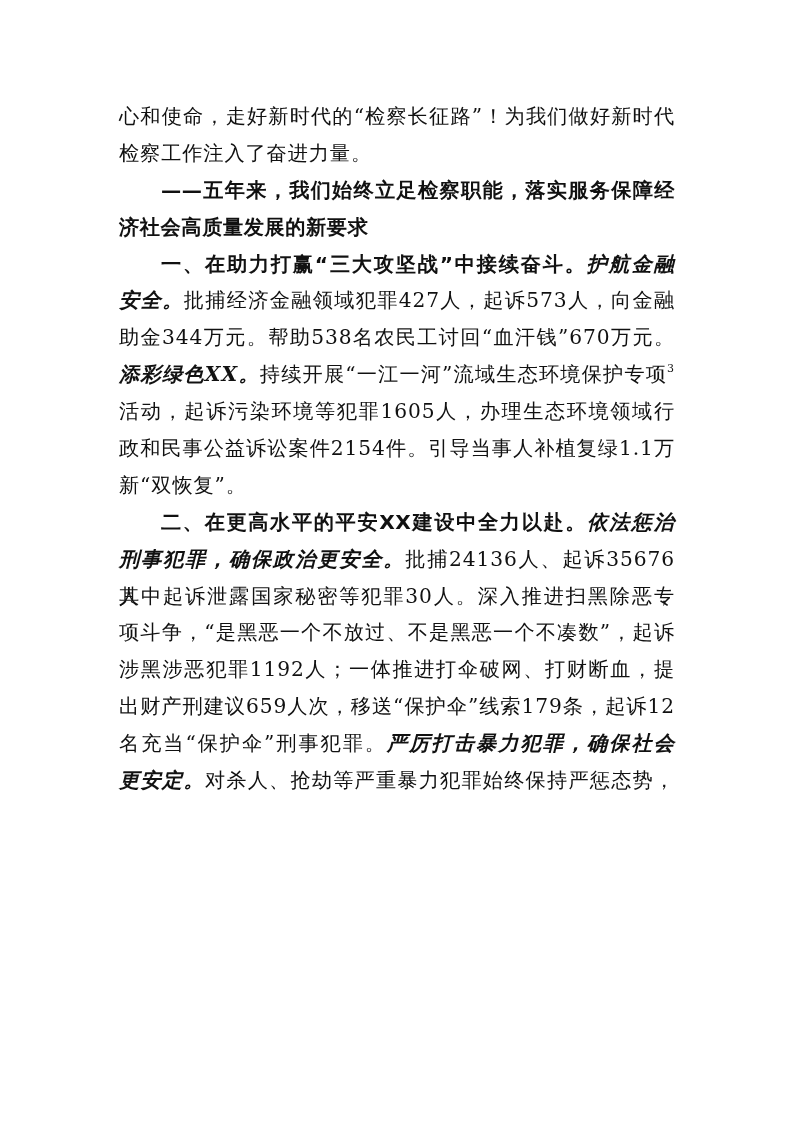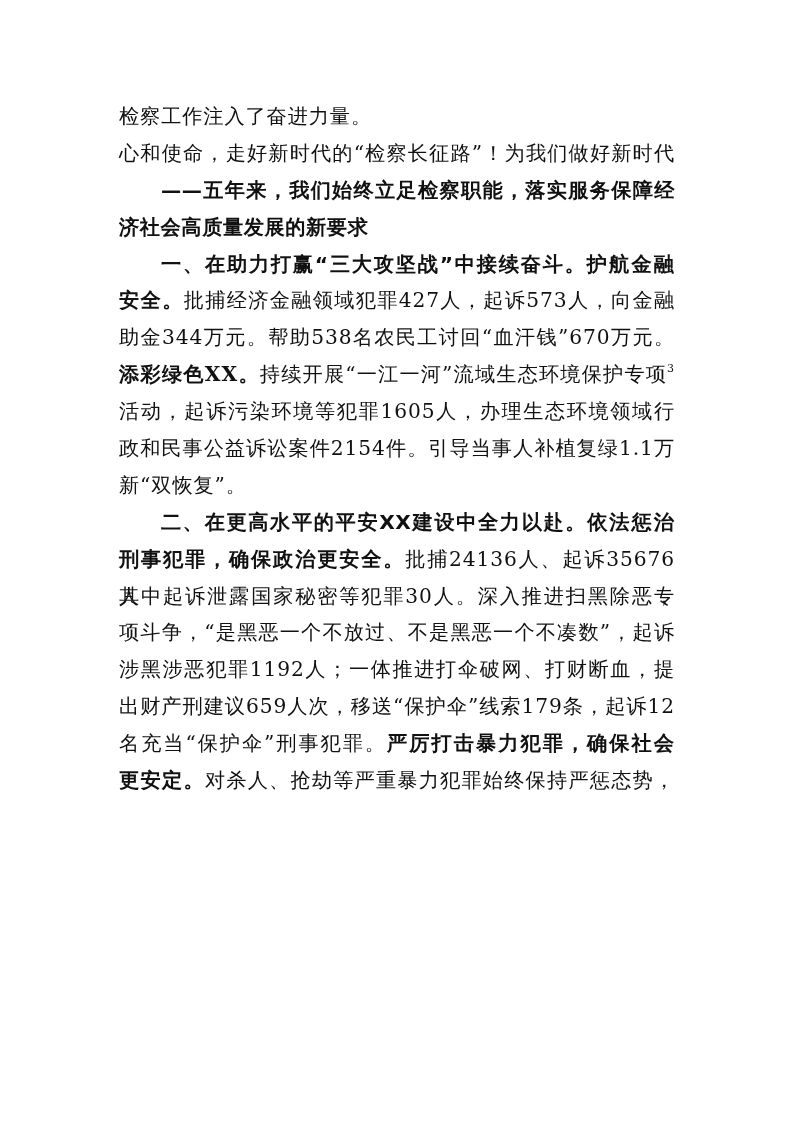--- a/index.html
+++ b/index.html
@@ -7,29 +7,29 @@
     .page {
       position: absolute; left: 119px; top: 98px; width: 556px;
       font-family: "DejaVu Serif", "Liberation Serif", serif;
       font-size: 20.2px; color: #111111; line-height: 36.9px;
       text-align: justify; letter-spacing: 0.9px;
     }
     .line { white-space: nowrap; display: block; height: 36.9px; overflow: visible; }
     .just { text-align-last: justify; text-align: justify; white-space: normal; }
     .indent { padding-left: 42px; }
     .heading { font-family: "DejaVu Sans", "Liberation Sans", sans-serif; font-weight: bold; letter-spacing: 0.6px; }
-    .kai { font-family: "DejaVu Serif", "Liberation Serif", serif; font-weight: bold; letter-spacing: 1px; }
+    .kai { font-family: "DejaVu Serif", "Liberation Serif", serif; font-weight: bold; font-style: italic; letter-spacing: 1px; }
     .sup { font-size: 11px; vertical-align: 9px; line-height: 0; }
   </style>
 </head>
 <body>
 
 <div class="page" id="page">
+    <div class="line just"><span class="body">心和使命，走好新时代的“检察长征路”！为我们做好新时代</span></div>
     <div class="line"><span class="body">检察工作注入了奋进力量。</span></div>
-    <div class="line just"><span class="body">心和使命，走好新时代的“检察长征路”！为我们做好新时代</span></div>
     <div class="line just indent"><span class="heading">——五年来，我们始终立足检察职能，落实服务保障经</span></div>
     <div class="line"><span class="heading">济社会高质量发展的新要求</span></div>
     <div class="line just indent"><span class="heading">一、在助力打赢“三大攻坚战”中接续奋斗。</span><span class="kai">护航金融</span></div>
     <div class="line just"><span class="kai">安全。</span><span class="body">批捕经济金融领域犯罪427人，起诉573人，向金融</span></div>
     <div class="line just"><span class="body">助金344万元。帮助538名农民工讨回“血汗钱”670万元。</span></div>
     <div class="line just"><span class="kai">添彩绿色XX。</span><span class="body">持续开展“一江一河”流域生态环境保护专项</span><span class="sup">3</span></div>
     <div class="line just"><span class="body">活动，起诉污染环境等犯罪1605人，办理生态环境领域行</span></div>
     <div class="line just"><span class="body">政和民事公益诉讼案件2154件。引导当事人补植复绿1.1万</span></div>
     <div class="line"><span class="body">新“双恢复”。</span></div>
     <div class="line just indent"><span class="heading">二、在更高水平的平安XX建设中全力以赴。</span><span class="kai">依法惩治</span></div>

